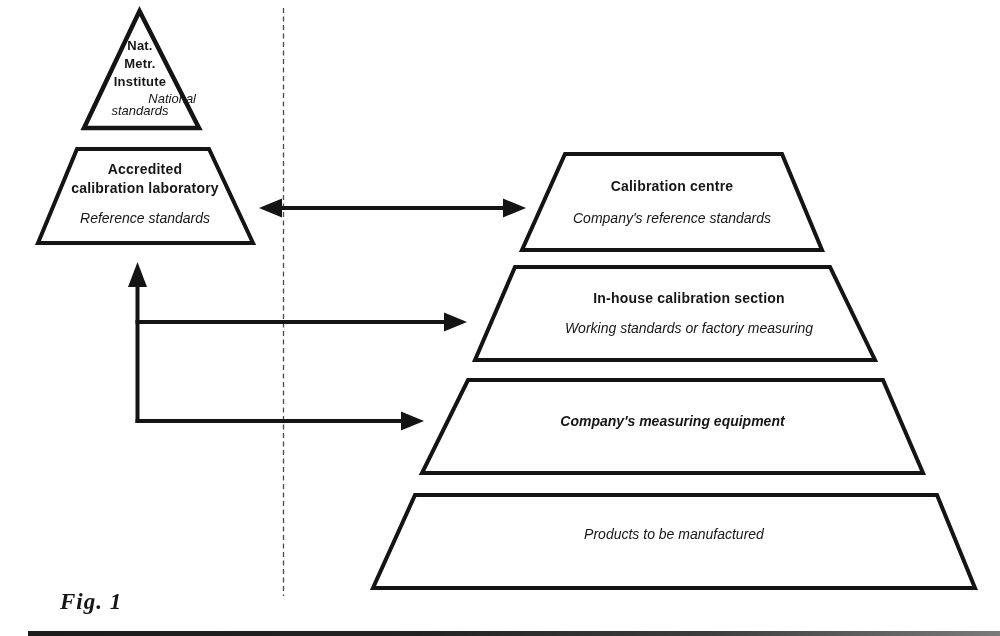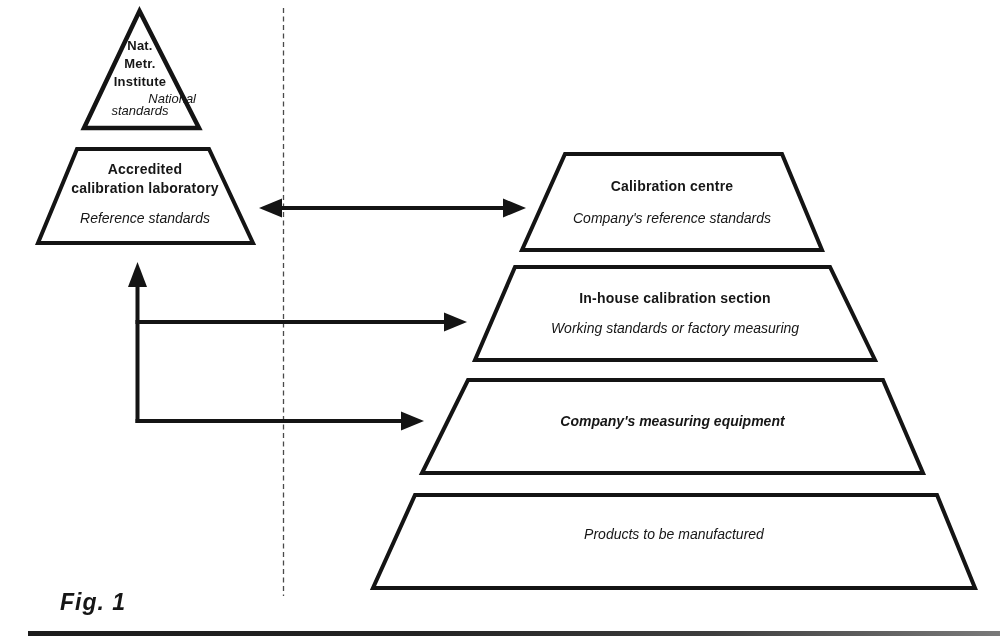--- a/index.html
+++ b/index.html
@@ -11,21 +11,21 @@
   svg.diagram { position:absolute; left:0; top:0; width:1000px; height:636px; }
   .label { position:absolute; text-align:center; }
   .nmi-line   { font-weight:700; font-size:13px; line-height:18px; letter-spacing:.2px; }
   .nmi-sub    { font-style:italic; font-size:13px; line-height:11.5px; }
   .box-title  { font-weight:700; font-size:14px; line-height:19px; letter-spacing:.2px; }
   .box-sub    { font-style:italic; font-size:14px; line-height:17px; }
   .gap-s { margin-top:12px; }
   .gap-m { margin-top:14px; }
   .caption {
     position:absolute; left:60px; top:589px;
-    font-weight:700; font-style:italic; font-size:23px; letter-spacing:1px;
+    font-weight:700; font-style:italic; font-size:23px; letter-spacing:1px;font-family:Liberation Serif, serif;
   }
   .scan-bar {
     position:absolute; left:28px; right:0; bottom:0; height:5px;
     background:linear-gradient(90deg,#1c1c1c 0%,#232323 40%,#3d3d3d 70%,#7a7a7a 100%);
   }
 </style>
 </head>
 <body>
 
 <div class="canvas">
@@ -80,21 +80,21 @@
     <div class="box-title">Calibration centre</div>
     <div class="box-sub gap-m">Company's reference standards</div>
   </div>
 
   <div class="label" style="left:36px; top:160px; width:218px;">
     <div class="box-title">Accredited</div>
     <div class="box-title">calibration laboratory</div>
     <div class="box-sub gap-s">Reference standards</div>
   </div>
 
-  <div class="label" style="left:475px; top:289px; width:400px;">
+  <div class="label" style="left:489px; top:289px; width:400px;">
     <div class="box-title">In-house calibration section</div>
     <div class="box-sub gap-s">Working standards or factory measuring</div>
   </div>
 
   <div class="label" style="left:422px; top:413px; width:501px;font-weight:bold;">
     <div class="box-sub">Company's measuring equipment</div>
   </div>
 
   <div class="label" style="left:373px; top:526px; width:602px;">
     <div class="box-sub">Products to be manufactured</div>

